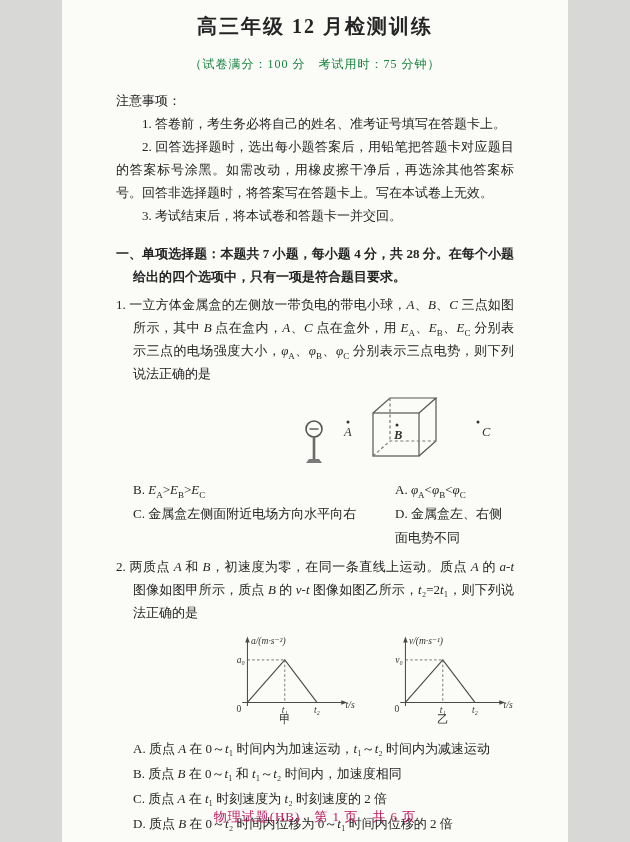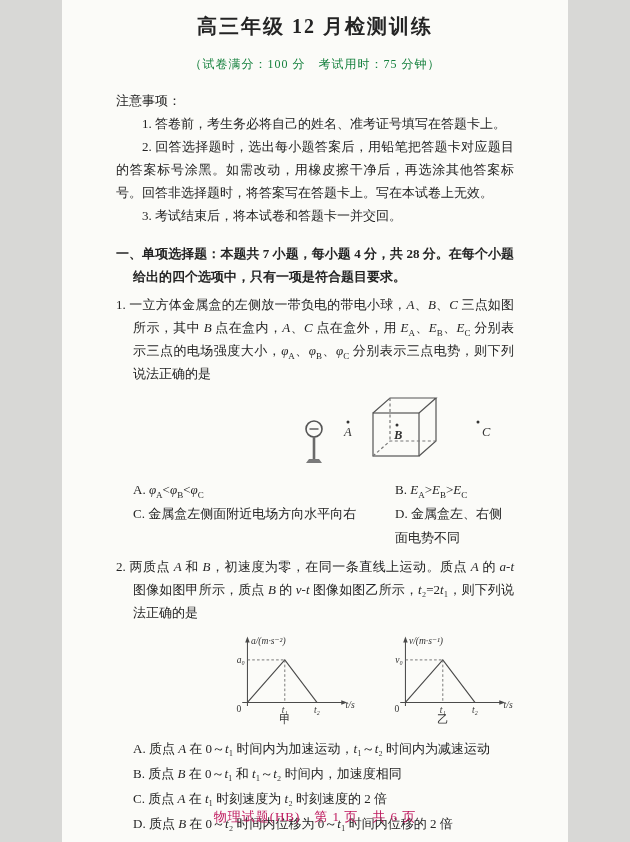--- a/index.html
+++ b/index.html
@@ -109,22 +109,22 @@
       </g>
 
       <circle cx="99" cy="37" r="1.5" fill="#333"></circle>
       <text x="96" y="51" font-size="12.5" font-style="italic" font-weight="bold">B</text>
 
       <circle cx="180" cy="34" r="1.5" fill="#333"></circle>
       <text x="184" y="48" font-size="12.5" font-style="italic">C</text>
     </svg>
 
     <div class="optrow">
+      <span class="opt">B. <i>E</i><sub>A</sub>&gt;<i>E</i><sub>B</sub>&gt;<i>E</i><sub>C</sub></span>
       <span class="opt">A. <i>φ</i><sub>A</sub>&lt;<i>φ</i><sub>B</sub>&lt;<i>φ</i><sub>C</sub></span>
-      <span class="opt">B. <i>E</i><sub>A</sub>&gt;<i>E</i><sub>B</sub>&gt;<i>E</i><sub>C</sub></span>
     </div>
     <div class="optrow">
       <span class="opt">C. 金属盒左侧面附近电场方向水平向右</span>
       <span class="opt">D. 金属盒左、右侧面电势不同</span>
     </div>
   </div>
 
   <div class="question">
     <p class="q-text"><span>2.</span> <span>两质点 <i>A</i> 和 <i>B</i>，初速度为零，在同一条直线上运动。质点 <i>A</i> 的 <i>a</i>-<i>t</i> 图像如图甲所示，质点 <i>B</i> 的 <i>v</i>-<i>t</i> 图像如图乙所示，<i>t</i>₂=2<i>t</i>₁，则下列说法正确的是</span></p>
 

